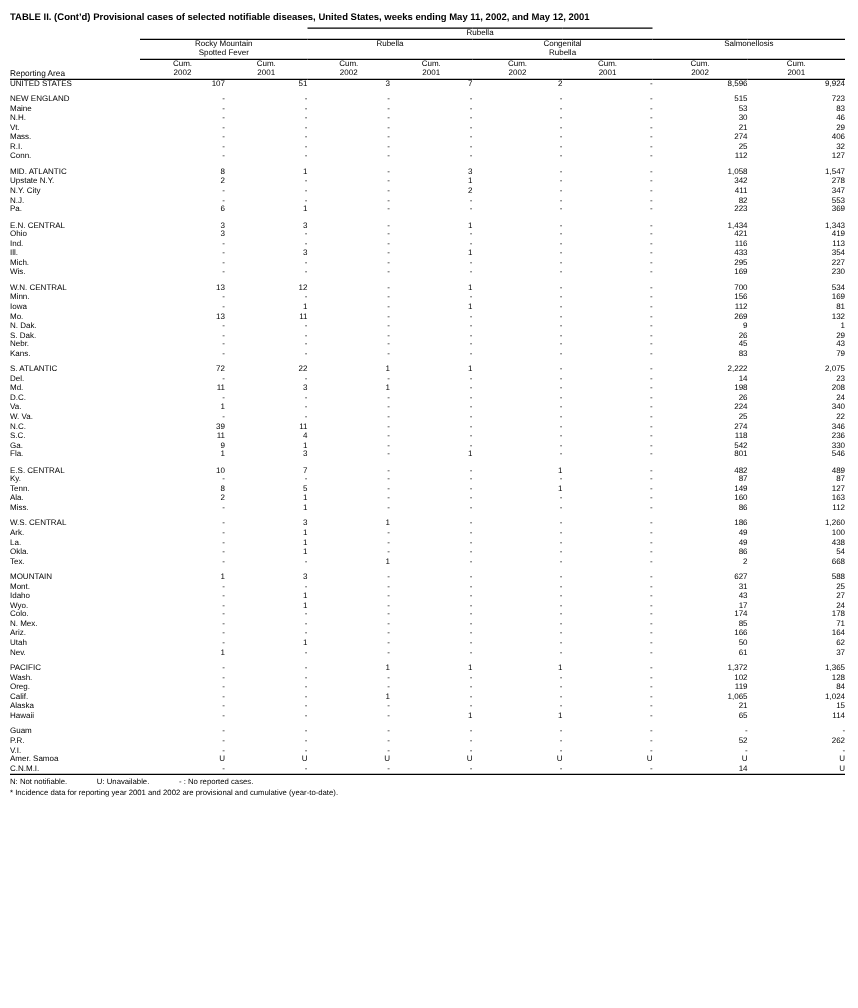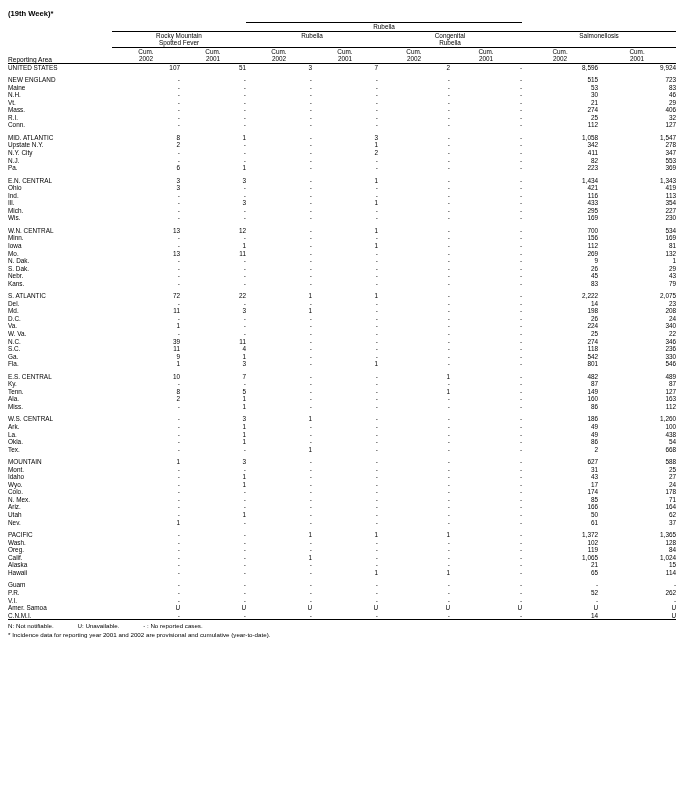--- a/index.html
+++ b/index.html
@@ -84,21 +84,21 @@
     height: 0;
     margin: 0;
   }
 </style>
 </head>
 <body>
 
 <div class="page">
 
   <div class="title">
-    <div>(19th Week)*</div>
+    <div>TABLE II. (Cont’d) Provisional cases of selected notifiable diseases, United States, weeks ending May 11, 2002, and May 12, 2001</div>
   </div>
 
   <table class="main">
     <colgroup>
       <col style="width:104px">
       <col style="width:68px">
       <col style="width:66px">
       <col style="width:66px">
       <col style="width:66px">
       <col style="width:72px">

